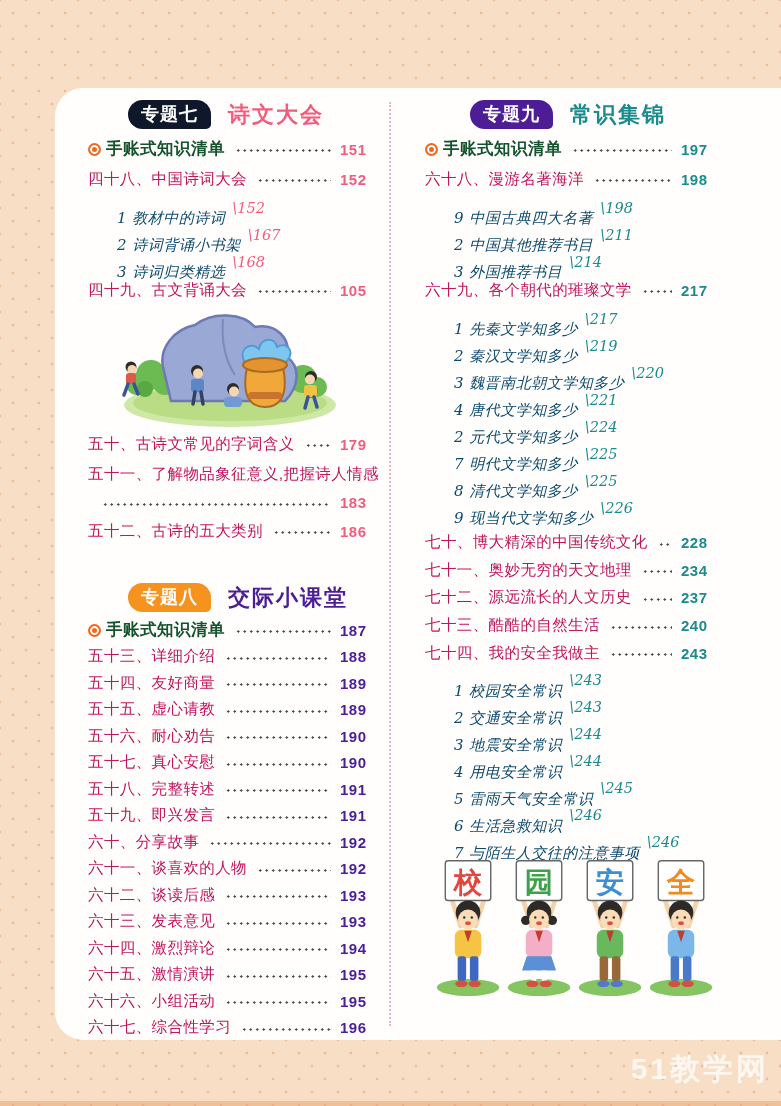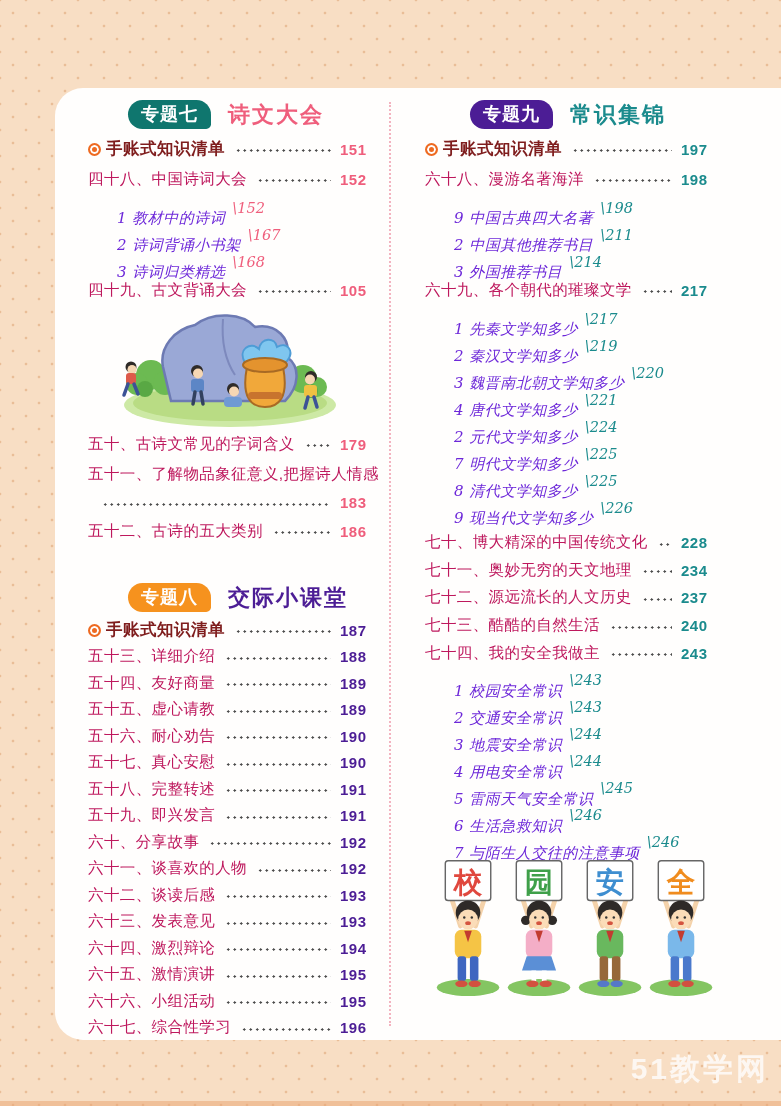--- a/index.html
+++ b/index.html
@@ -23,21 +23,21 @@
   .col-left{left:33px;width:284px;}
   .col-right{left:370px;width:288px;}
 
   .hdr{display:flex;align-items:center;height:31px;margin-top:1px;}
   .hdr-l{padding-left:40px;}
   .hdr-r{padding-left:45px;}
   .badge{display:inline-block;padding:3px 13px 4px;border-radius:15px 15px 5px 15px;
     color:#fff;font-size:18px;font-weight:bold;letter-spacing:1px;line-height:22px;}
   .htitle{margin-left:17px;font-size:22px;font-weight:bold;letter-spacing:2px;}
 
-  .t7bg{background:#0f766e;}
+  .t7bg{background:#0f172a;}
   .t8bg{background:#f6921e;}
   .t9bg{background:#4c1d95;}
   .t7c{color:#ef5e7c;}
   .t8c{color:#4c1d95;}
   .t9c{color:#1b8b8d;}
 
   .row{display:flex;align-items:center;white-space:nowrap;}
   .h30{height:30px;}
   .h27{height:27px;}
   .h276{height:27.6px;}
@@ -47,24 +47,24 @@
   .mt34{margin-top:36px;}
 
   .lbl{font-size:15.5px;font-weight:500;color:#be185d;letter-spacing:.4px;}
   .leader{flex:1 1 auto;height:3px;margin:3px 9px 0 10px;
     background-image:radial-gradient(circle,#4c4c4c 1.15px,transparent 1.3px);
     background-size:6.5px 3px;background-repeat:repeat-x;background-position:left center;}
   .pg{min-width:32px;font-size:15px;font-weight:bold;letter-spacing:.5px;text-align:left;}
 
   .bullet{width:9px;height:9px;border-radius:50%;flex:0 0 auto;
     background:#ee6a21;border:2px solid #ee6a21;box-shadow:inset 0 0 0 2px #fff;margin-right:5px;}
-  .chk-label{font-size:16.5px;font-weight:bold;color:#7f1d1d;letter-spacing:.5px;}
+  .chk-label{font-size:16.5px;font-weight:bold;color:#14532d;letter-spacing:.5px;}
 
   .sub{padding-left:29px;}
-  .slbl{font-size:15px;color:#6d28d9;font-family:"DejaVu Serif","Liberation Serif",serif;font-style:italic;letter-spacing:.5px;margin-top:22px;}
+  .slbl{font-size:15px;color:#0c4a6e;font-family:"DejaVu Serif","Liberation Serif",serif;font-style:italic;letter-spacing:.5px;margin-top:22px;}
   .sref{font-size:14.5px;margin-left:7px;font-family:"DejaVu Serif","Liberation Serif",serif;font-style:italic;}
 
   .illus{display:block;margin:0 auto;}
   .watermark{position:absolute;right:12px;bottom:16px;font-size:30px;font-weight:bold;
     color:#ffffff;opacity:.78;letter-spacing:3px;}
 </style>
 </head>
 <body>
 
 <div class="card">

